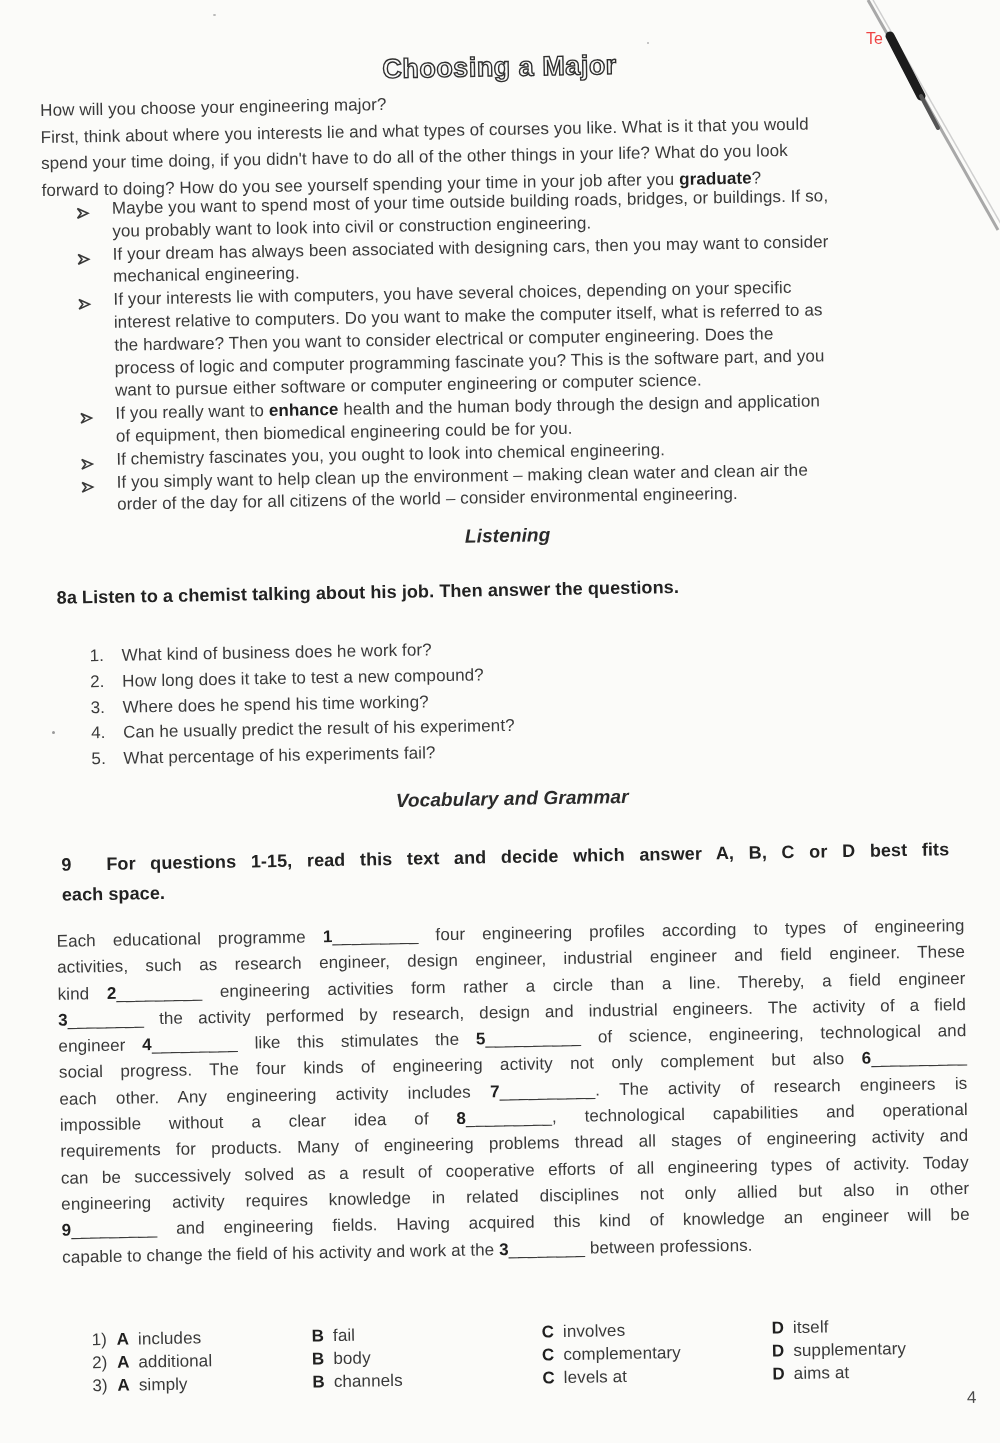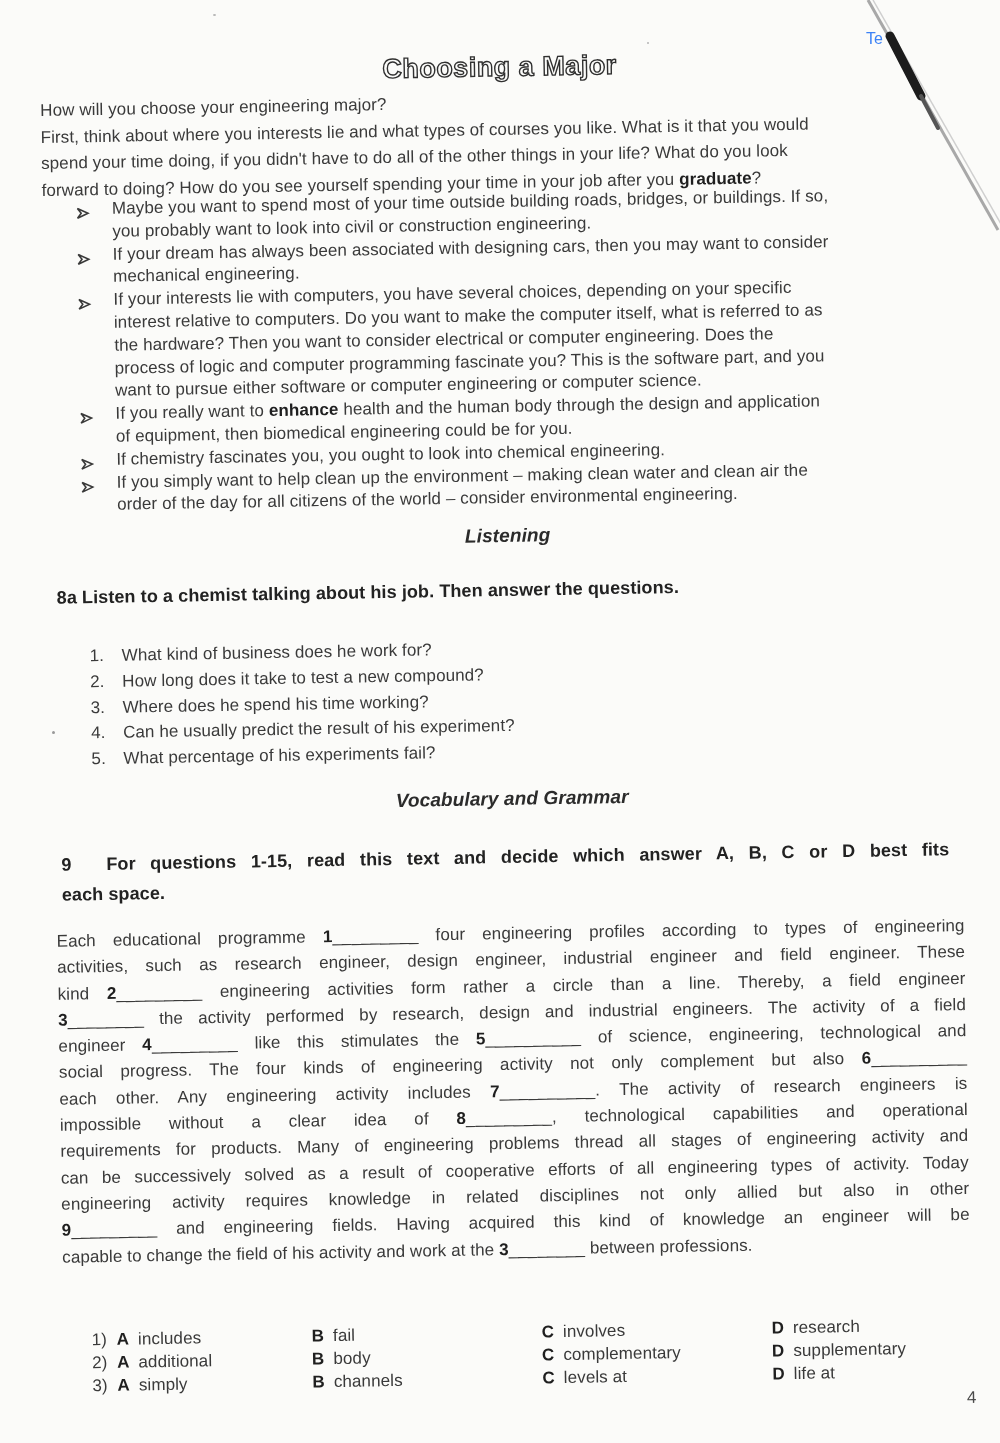--- a/index.html
+++ b/index.html
@@ -48,21 +48,21 @@
   .opt-row{position:relative;height:22.8px;}
   .o-num{position:absolute;left:30px;}
   .o-cell{position:absolute;white-space:nowrap;}
   .o-cell b{margin-right:9px;}
   .c0{left:55px}.c1{left:250px}.c2{left:480px}.c3{left:710px}
 
   .pagenum{position:absolute;left:944px;top:1404px;font-size:17px;color:#4a4a4a;}
 
   
   .overlay{position:absolute;inset:0;pointer-events:none;}
-  .corner-label{position:absolute;left:866px;top:30px;font-size:16px;color:#3b82f6;}
+  .corner-label{position:absolute;left:866px;top:30px;font-size:16px;color:#ef4444;}
   .speck{position:absolute;border-radius:50%;background:#b5b5b5;}
 </style>
 </head>
 <body>
 
 <div class="sheet">
 
   <div class="title">Choosing a Major</div>
 
   <div class="intro">
@@ -138,35 +138,35 @@
       <div class="jl"><span></span><b>9</b><span>_________ and engineering fields. Having acquired this kind of knowledge an engineer will be</span></div>
       <div><span>capable to change the field of his activity and work at the </span><b>3</b><span>________ between professions.</span></div>
     </div>
 
   <div class="options">
       <div class="opt-row">
         <span class="o-num">1)</span>
         <span class="o-cell c0"><b>A</b><span>includes</span></span>
         <span class="o-cell c1"><b>B</b><span>fail</span></span>
         <span class="o-cell c2"><b>C</b><span>involves</span></span>
-        <span class="o-cell c3"><b>D</b><span>research</span></span>
+        <span class="o-cell c3"><b>D</b><span>itself</span></span>
       </div>
       <div class="opt-row">
         <span class="o-num">2)</span>
         <span class="o-cell c0"><b>A</b><span>additional</span></span>
         <span class="o-cell c1"><b>B</b><span>body</span></span>
         <span class="o-cell c2"><b>C</b><span>complementary</span></span>
         <span class="o-cell c3"><b>D</b><span>supplementary</span></span>
       </div>
       <div class="opt-row">
         <span class="o-num">3)</span>
         <span class="o-cell c0"><b>A</b><span>simply</span></span>
         <span class="o-cell c1"><b>B</b><span>channels</span></span>
         <span class="o-cell c2"><b>C</b><span>levels at</span></span>
-        <span class="o-cell c3"><b>D</b><span>life at</span></span>
+        <span class="o-cell c3"><b>D</b><span>aims at</span></span>
       </div>
     </div>
 
   <div class="pagenum">4</div>
 </div>
 
 <div class="overlay">
   <span class="corner-label">Te</span>
   <svg width="1000" height="1443" viewBox="0 0 1000 1443">
     <line x1="868" y1="0" x2="998" y2="230" stroke="#a8a8a8" stroke-width="3"></line>

